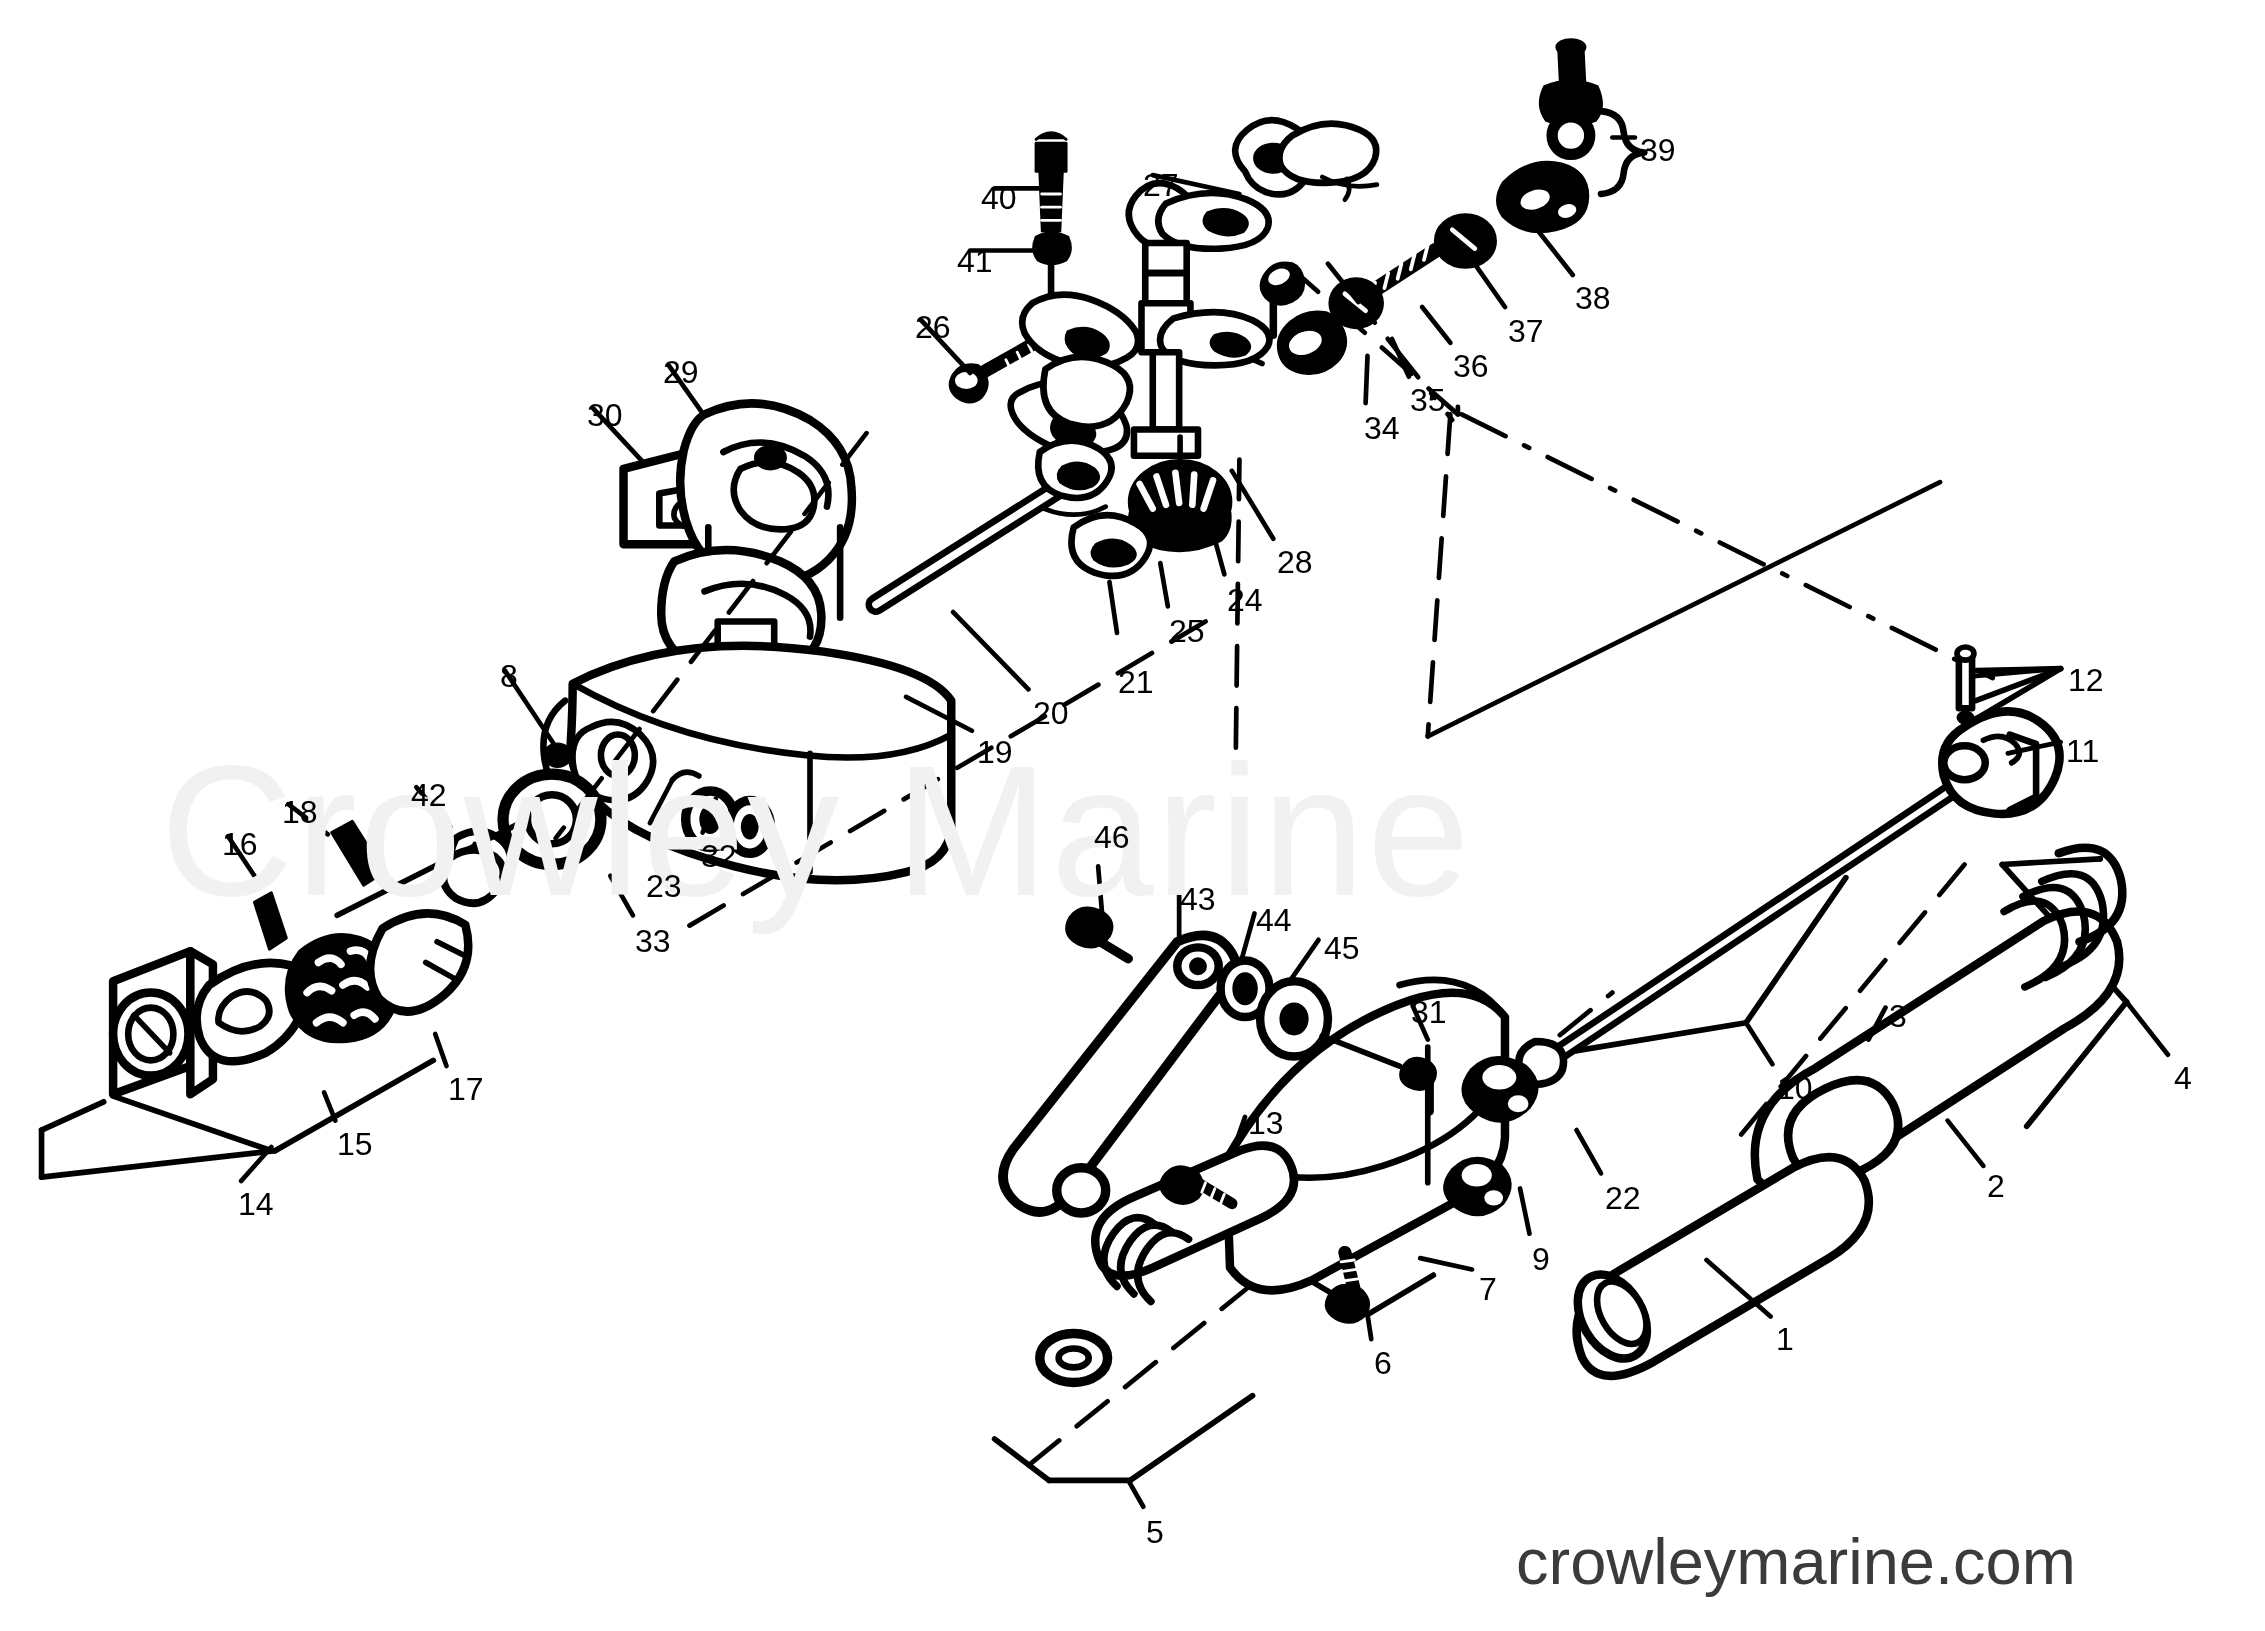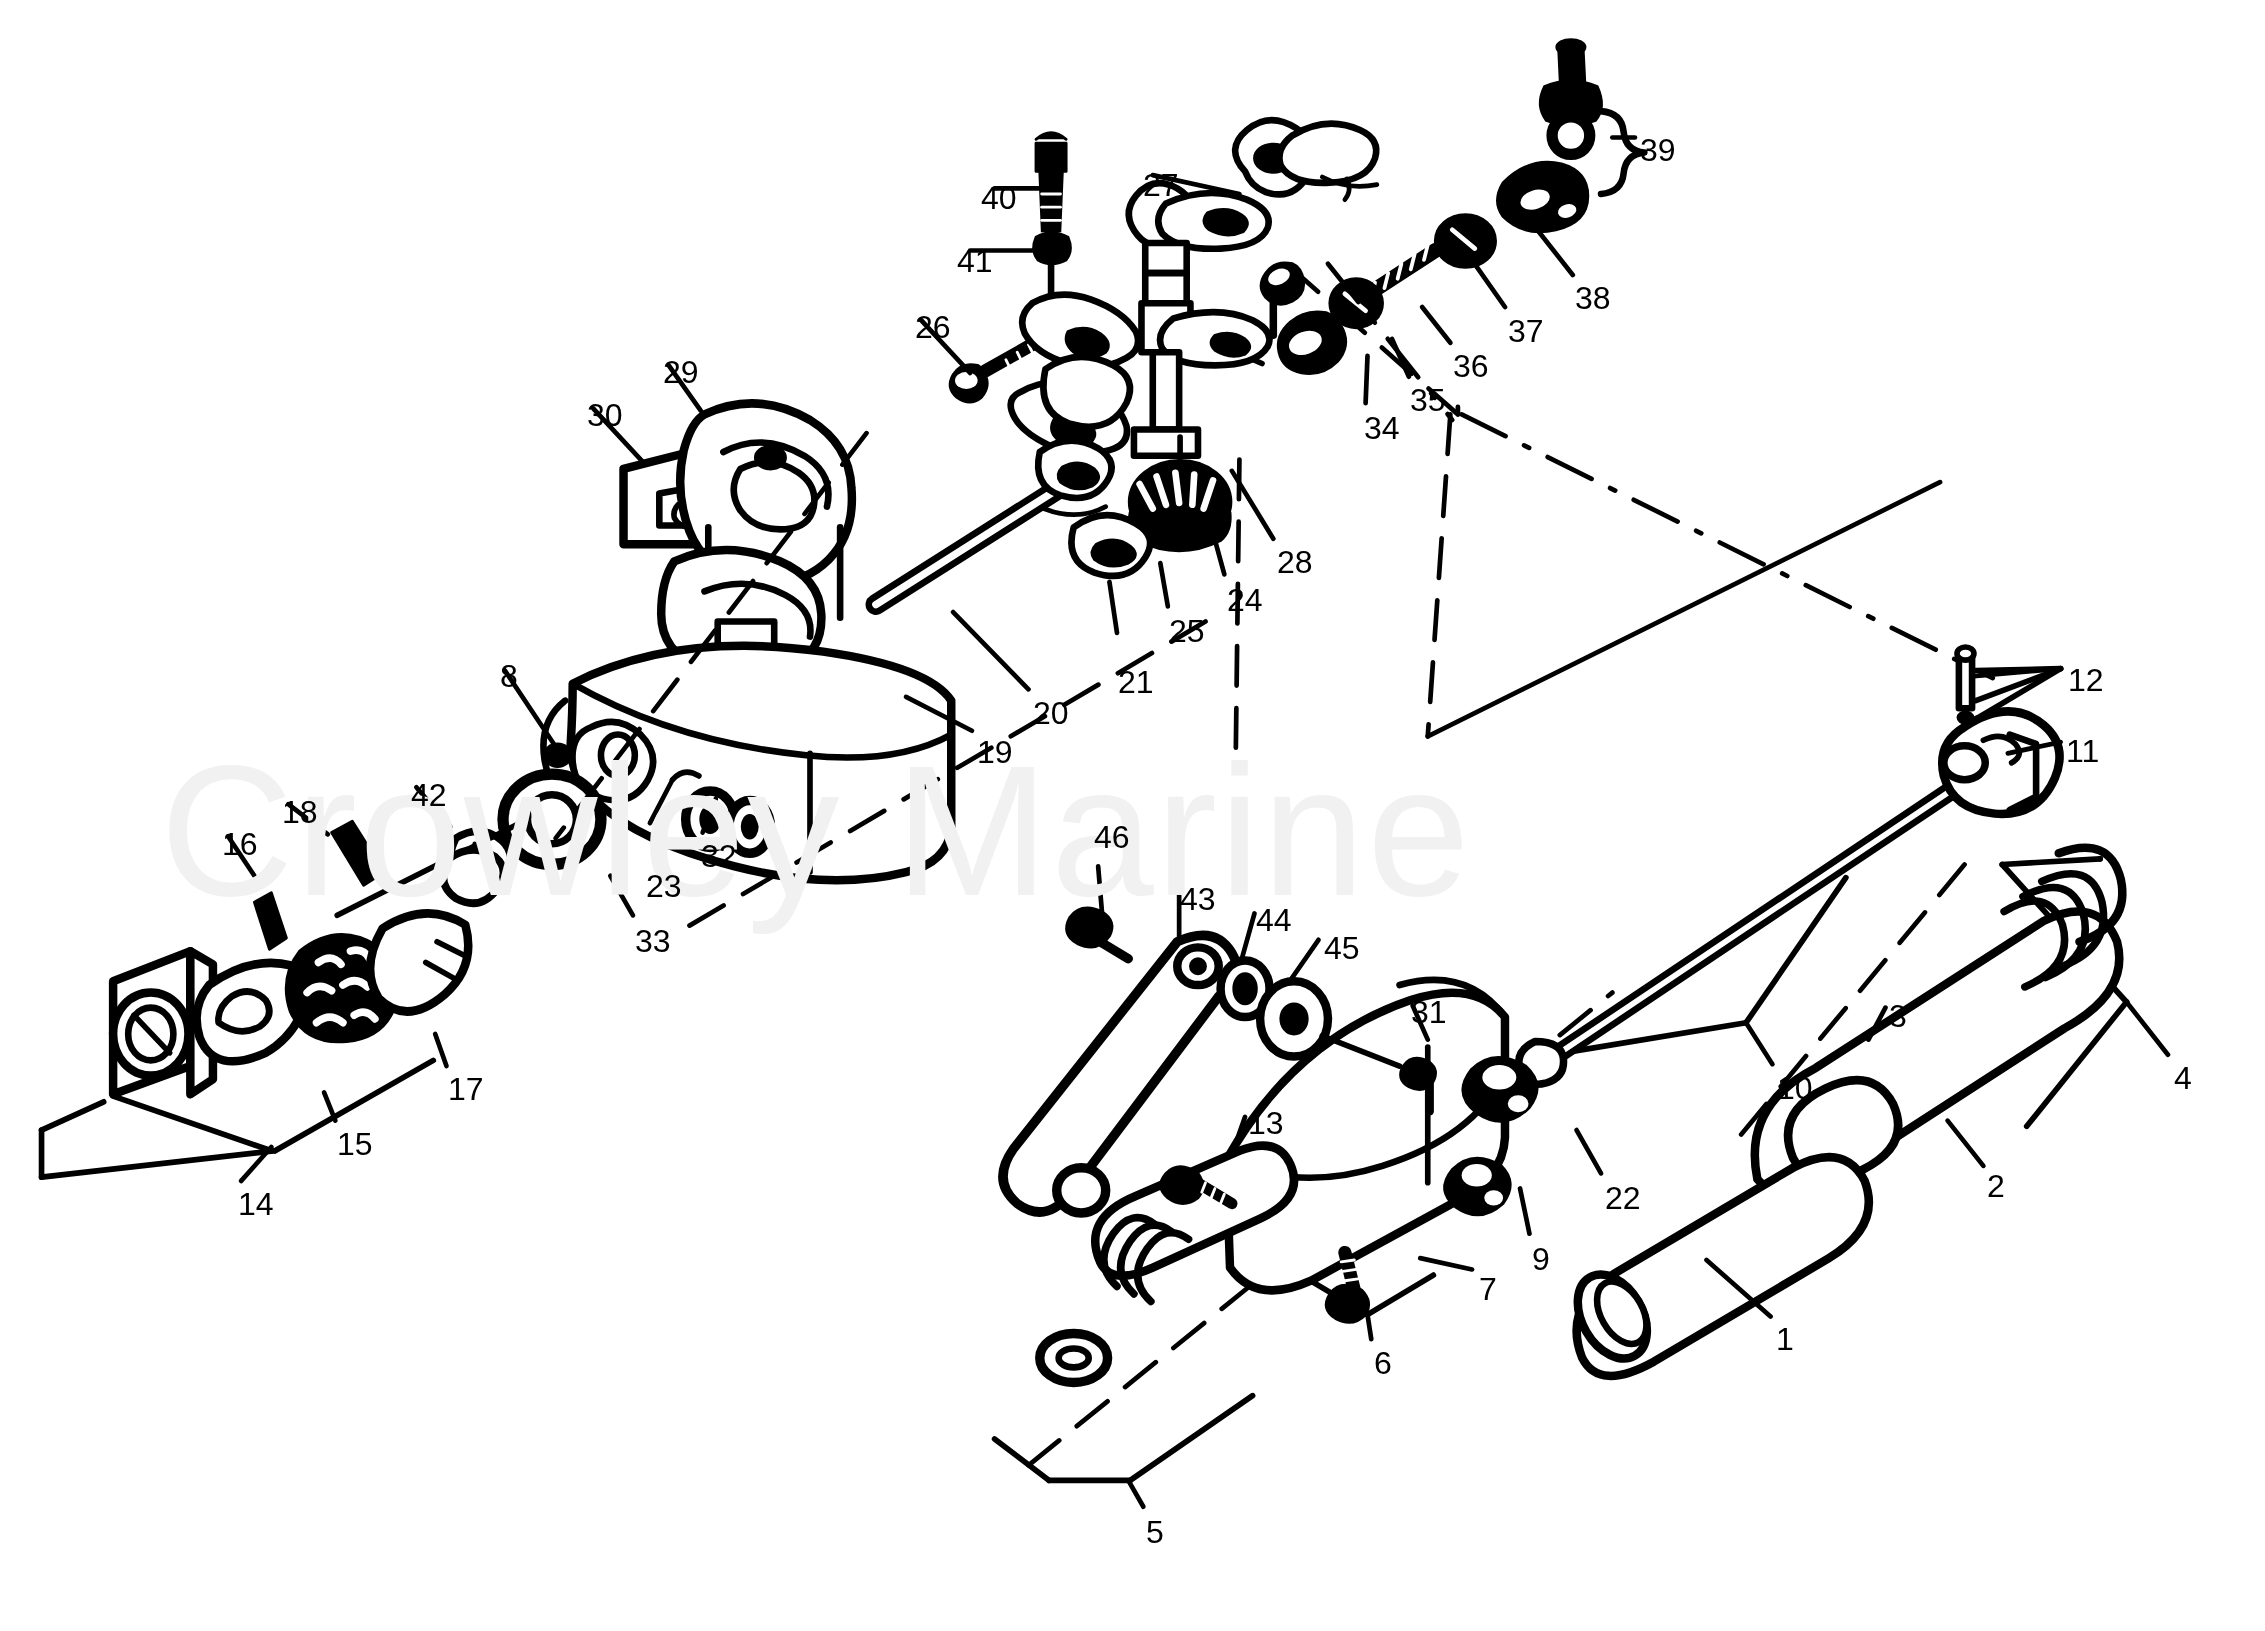--- a/index.html
+++ b/index.html
@@ -509,15 +509,16 @@
       <span class="callout" style="left: 1640px; top: 134px;">39</span>
       <span class="callout" style="left: 981px; top: 182px;">40</span>
       <span class="callout" style="left: 957px; top: 245px;">41</span>
       <span class="callout" style="left: 411px; top: 779px;">42</span>
       <span class="callout" style="left: 1180px; top: 883px;">43</span>
       <span class="callout" style="left: 1256px; top: 904px;">44</span>
       <span class="callout" style="left: 1324px; top: 932px;">45</span>
       <span class="callout" style="left: 1094px; top: 821px;">46</span>
     </div>
 
+  <div id="footer-brand">crowleymarine.com</div>
 
 </div>
 
 
 </body></html>

